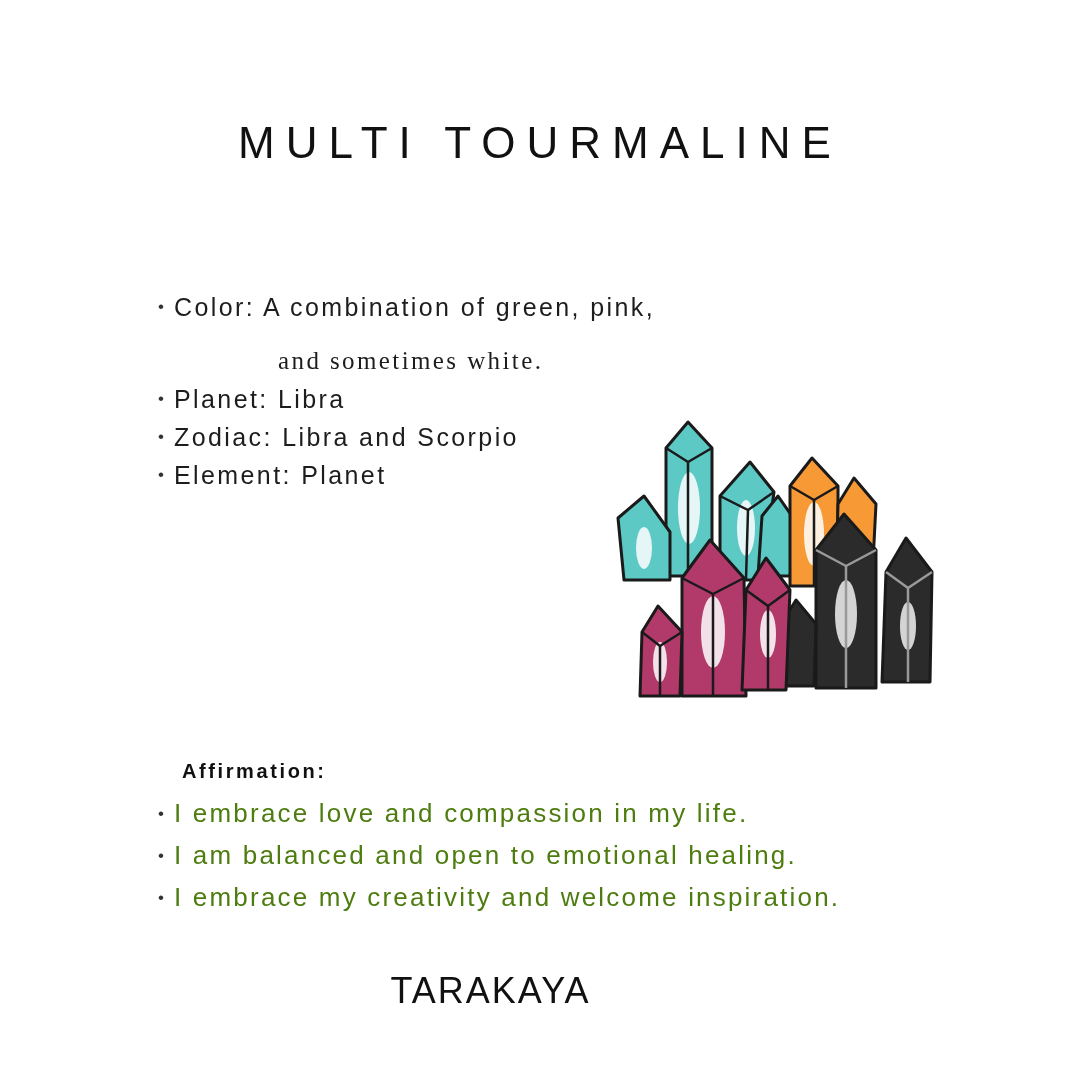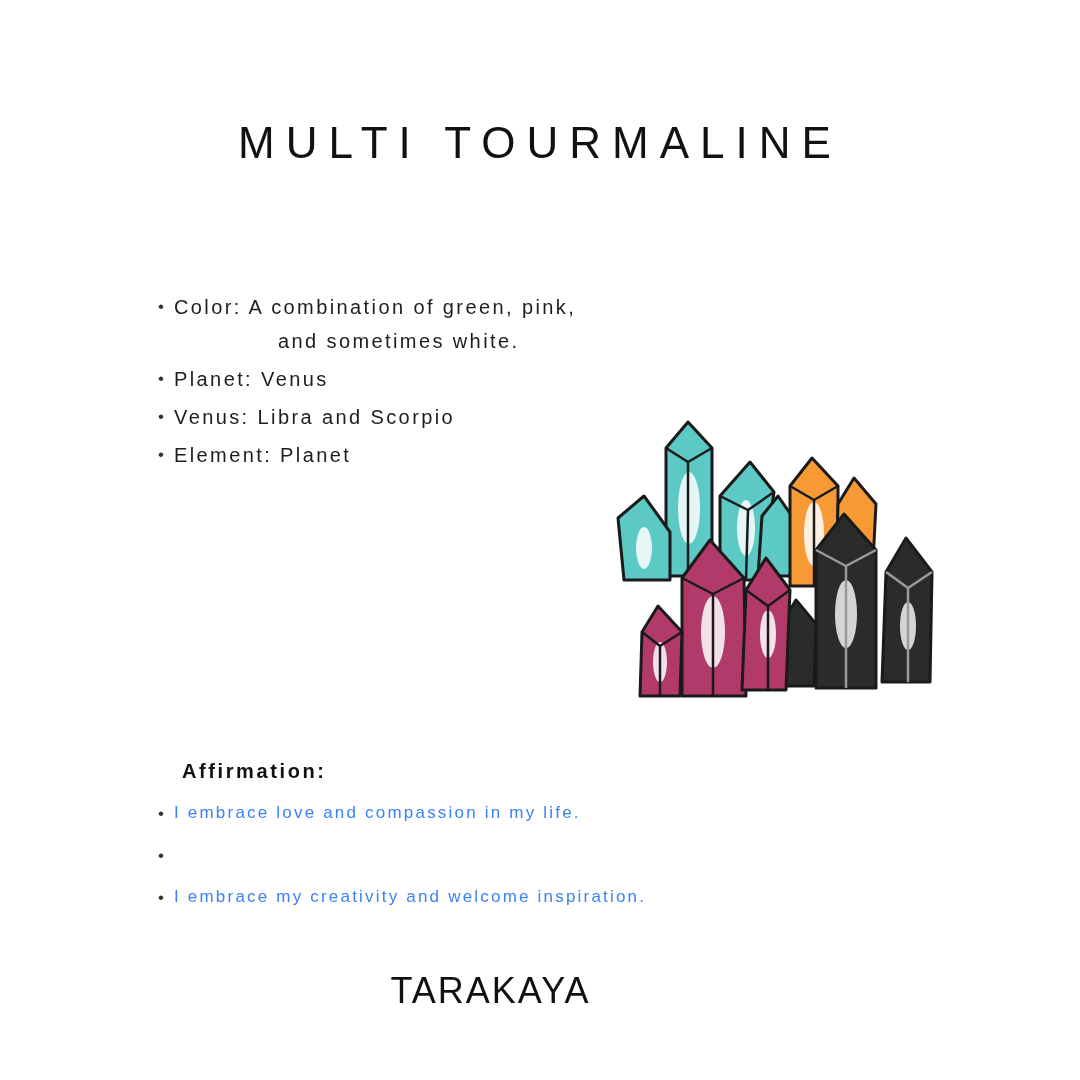--- a/index.html
+++ b/index.html
@@ -53,30 +53,31 @@
   .bullet {
     width: 16px;
     min-width: 16px;
     font-size: 17px;
     line-height: 30px;
     color: #333;
     text-align: left;
   }
 
   .prop-text {
-    font-size: 20px;
+    font-size: 25px;
     letter-spacing: 2.4px;
     line-height: 30px;
     color: #1d1d1d;
   }
 
   .prop-text .cont {
     display: block;
     padding-left: 104px;
-    margin-top: 4px;
+    margin-top: 24px;
+    font-family: Liberation Serif, serif;
   }
 
   .affirm-block {
     position: absolute;
     top: 760px;
     left: 158px;
     width: 800px;
   }
 
   .affirm-title {
@@ -88,24 +89,24 @@
     margin-bottom: 16px;
   }
 
   .affirm-row {
     display: flex;
     align-items: flex-start;
     margin-bottom: 12px;
   }
 
   .affirm-text {
-    font-size: 17px;
+    font-size: 26px;
     letter-spacing: 2.2px;
     line-height: 28px;
-    color: #3b82f6;
+    color: #4d7c0f;
   }
 
   .brand {
     position: absolute;
     top: 970px;
     left: 0;
     width: 981px;
     text-align: center;
     font-size: 36px;
     letter-spacing: 2px;
@@ -135,26 +136,26 @@
     <div class="prop-row">
       <span class="bullet">•</span>
       <span class="prop-text">
         <span>Color: A combination of green, pink,</span>
         <span class="cont">and sometimes white.</span>
       </span>
     </div>
 
     <div class="prop-row">
       <span class="bullet">•</span>
-      <span class="prop-text">Planet: Venus</span>
-    </div>
-
-    <div class="prop-row">
-      <span class="bullet">•</span>
-      <span class="prop-text">Venus: Libra and Scorpio</span>
+      <span class="prop-text">Planet: Libra</span>
+    </div>
+
+    <div class="prop-row">
+      <span class="bullet">•</span>
+      <span class="prop-text">Zodiac: Libra and Scorpio</span>
     </div>
 
     <div class="prop-row">
       <span class="bullet">•</span>
       <span class="prop-text">Element: Planet</span>
     </div>
 
   </div>
 
   <div class="crystals">
@@ -233,20 +234,21 @@
   <div class="affirm-block">
     <div class="affirm-title">Affirmation:</div>
 
     <div class="affirm-row">
       <span class="bullet">•</span>
       <span class="affirm-text">I embrace love and compassion in my life.</span>
     </div>
 
     <div class="affirm-row">
       <span class="bullet">•</span>
+      <span class="affirm-text">I am balanced and open to emotional healing.</span>
     </div>
 
     <div class="affirm-row">
       <span class="bullet">•</span>
       <span class="affirm-text">I embrace my creativity and welcome inspiration.</span>
     </div>
   </div>
 
   <div class="brand">TARAKAYA</div>
 

